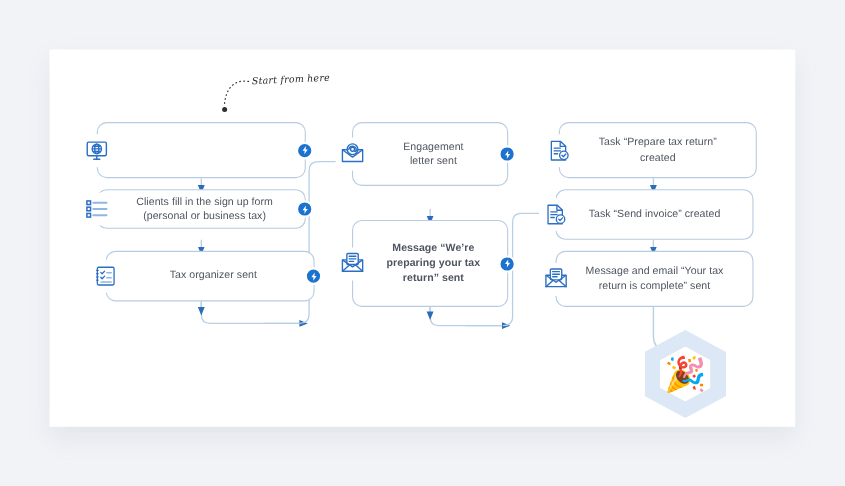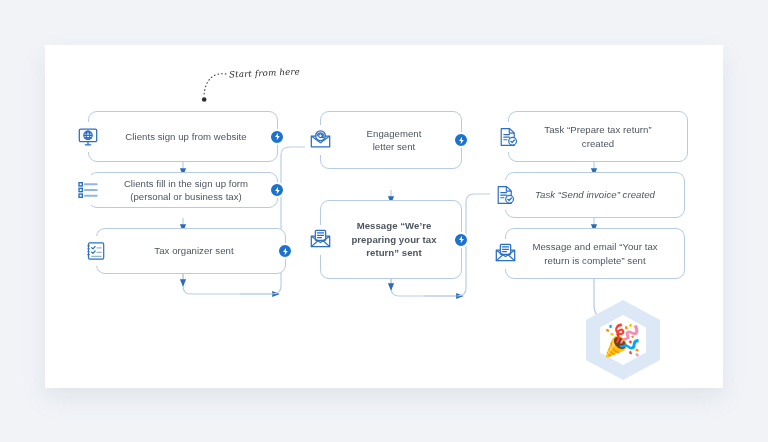--- a/index.html
+++ b/index.html
@@ -151,21 +151,20 @@
   <div class="node col-left" style="left:88px; top:111px; width:190px; height:51px;">
     <span class="node-icon">
       <svg width="22" height="22" viewBox="0 0 24 24" fill="none" stroke="#2a6fc4" stroke-width="1.4">
         <rect x="2.5" y="3.5" width="19" height="13.5" rx="1.5"></rect>
         <path d="M9 20.5h6M12 17v3.5" stroke-linecap="round"></path>
         <circle cx="12" cy="10.2" r="4.6"></circle>
         <ellipse cx="12" cy="10.2" rx="2" ry="4.6"></ellipse>
         <path d="M7.5 10.2h9M8.1 7.6h7.8M8.1 12.8h7.8"></path>
       </svg>
     </span>
-    <span class="node-label">Clients sign up from website</span>
     <span class="bolt-badge">
       <svg width="9" height="9" viewBox="0 0 24 24" fill="#ffffff">
         <path d="M13.6 2 5.5 13.4h5.1L9.9 22l8.2-11.6h-5.2z"></path>
       </svg>
     </span>
   </div>
 
   <div class="node col-left" style="left:88px; top:172px; width:190px; height:36px;">
     <span class="node-icon">
       <svg width="22" height="22" viewBox="0 0 24 24" fill="none" stroke="#2a6fc4" stroke-width="1.5">
@@ -246,21 +245,21 @@
         <path d="M4.6 2.8h9.2l5 4.8v13.6H4.6z" stroke-linejoin="round"></path>
         <path d="M13.4 2.8v5h5.2" stroke-linejoin="round"></path>
         <path d="M7.4 9.4h6.2M7.4 12.2h6.2M7.4 15h3.4" stroke-linecap="round"></path>
         <circle cx="17" cy="16.6" r="4.2" fill="#ffffff"></circle>
         <path d="M15.1 16.6l1.4 1.4 2.5-2.7" stroke-linecap="round" stroke-linejoin="round"></path>
       </svg>
     </span>
     <span class="node-label">Task “Prepare tax return” created</span>
   </div>
 
-  <div class="node col-right" style="left:505px; top:172px; width:180px; height:46px;font-style:italic;">
+  <div class="node col-right" style="left:505px; top:172px; width:180px; height:46px;">
     <span class="node-icon">
       <svg width="22" height="22" viewBox="0 0 24 24" fill="none" stroke="#2a6fc4" stroke-width="1.3">
         <path d="M4.6 2.8h9.2l5 4.8v13.6H4.6z" stroke-linejoin="round"></path>
         <path d="M13.4 2.8v5h5.2" stroke-linejoin="round"></path>
         <path d="M7.4 9.4h6.2M7.4 12.2h6.2M7.4 15h3.4" stroke-linecap="round"></path>
         <circle cx="17" cy="16.6" r="4.2" fill="#ffffff"></circle>
         <path d="M15.1 16.6l1.4 1.4 2.5-2.7" stroke-linecap="round" stroke-linejoin="round"></path>
       </svg>
     </span>
     <span class="node-label">Task “Send invoice” created</span>

